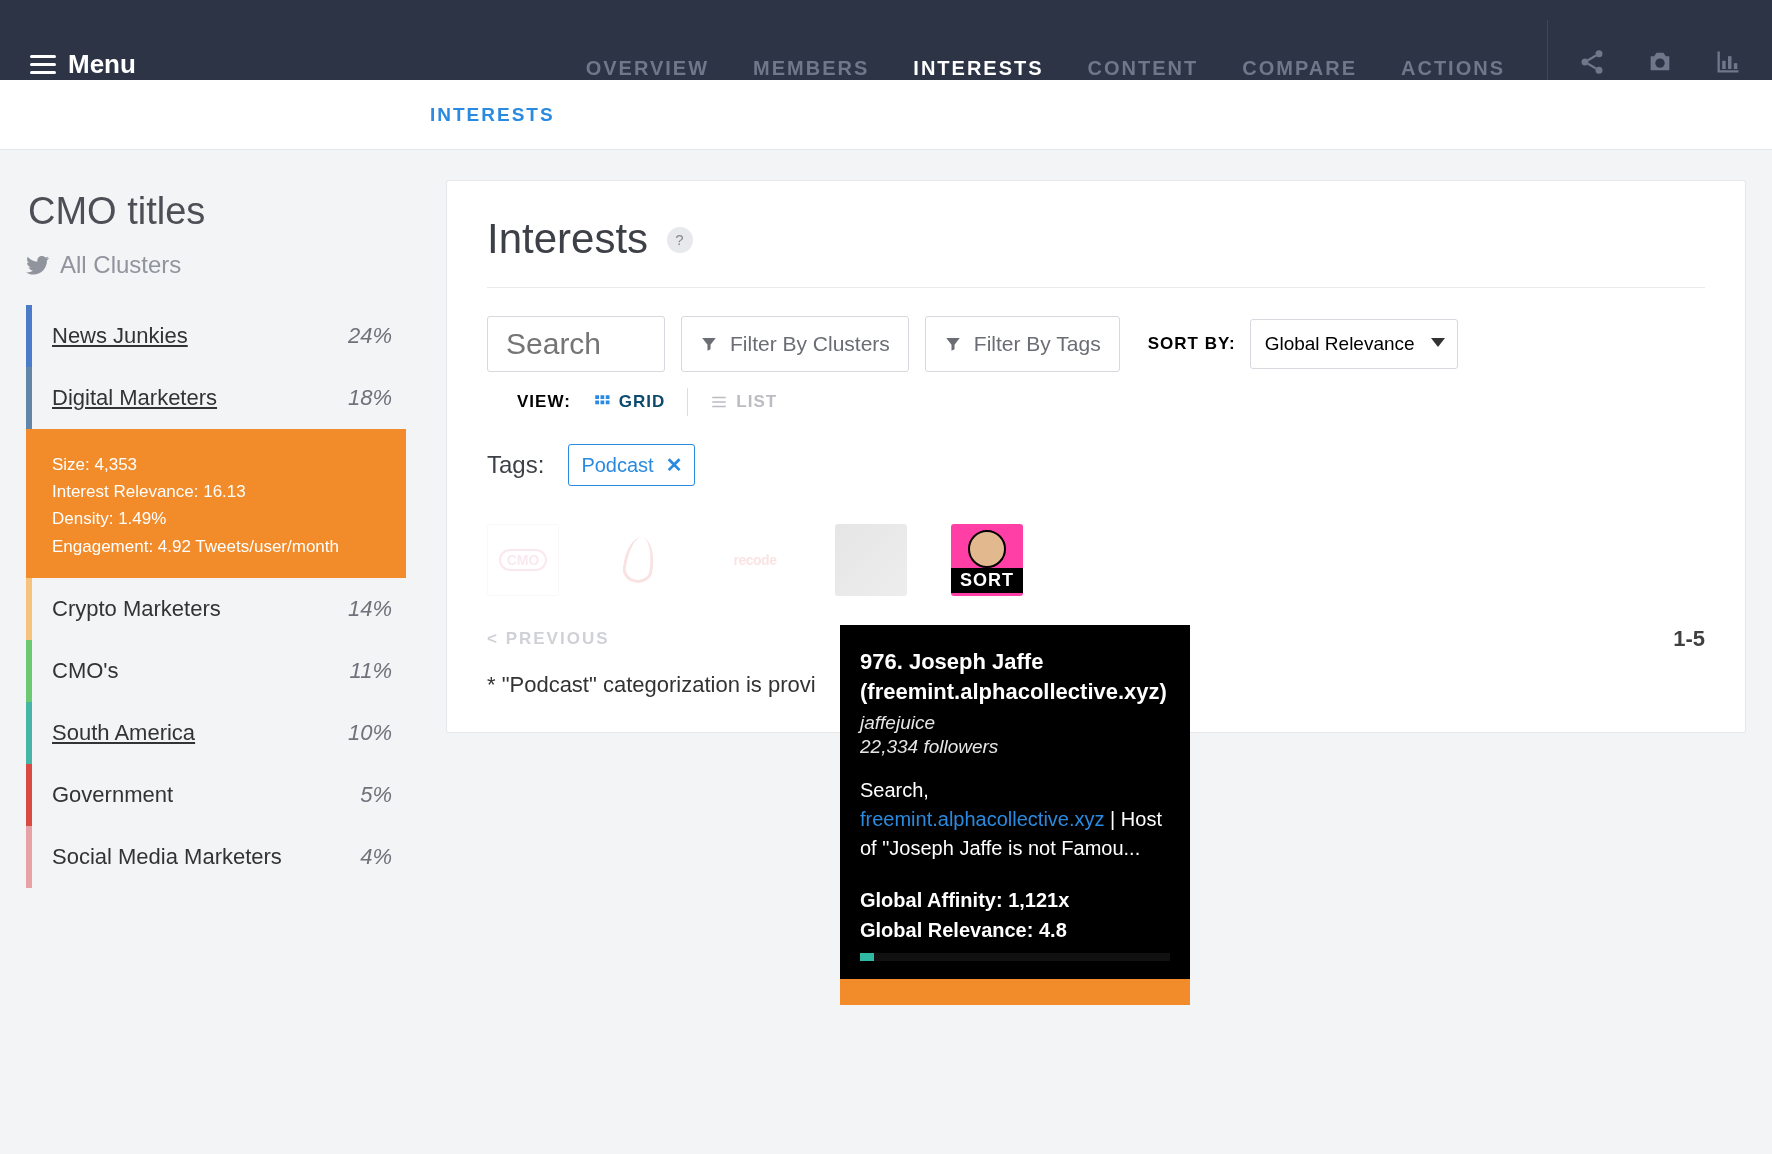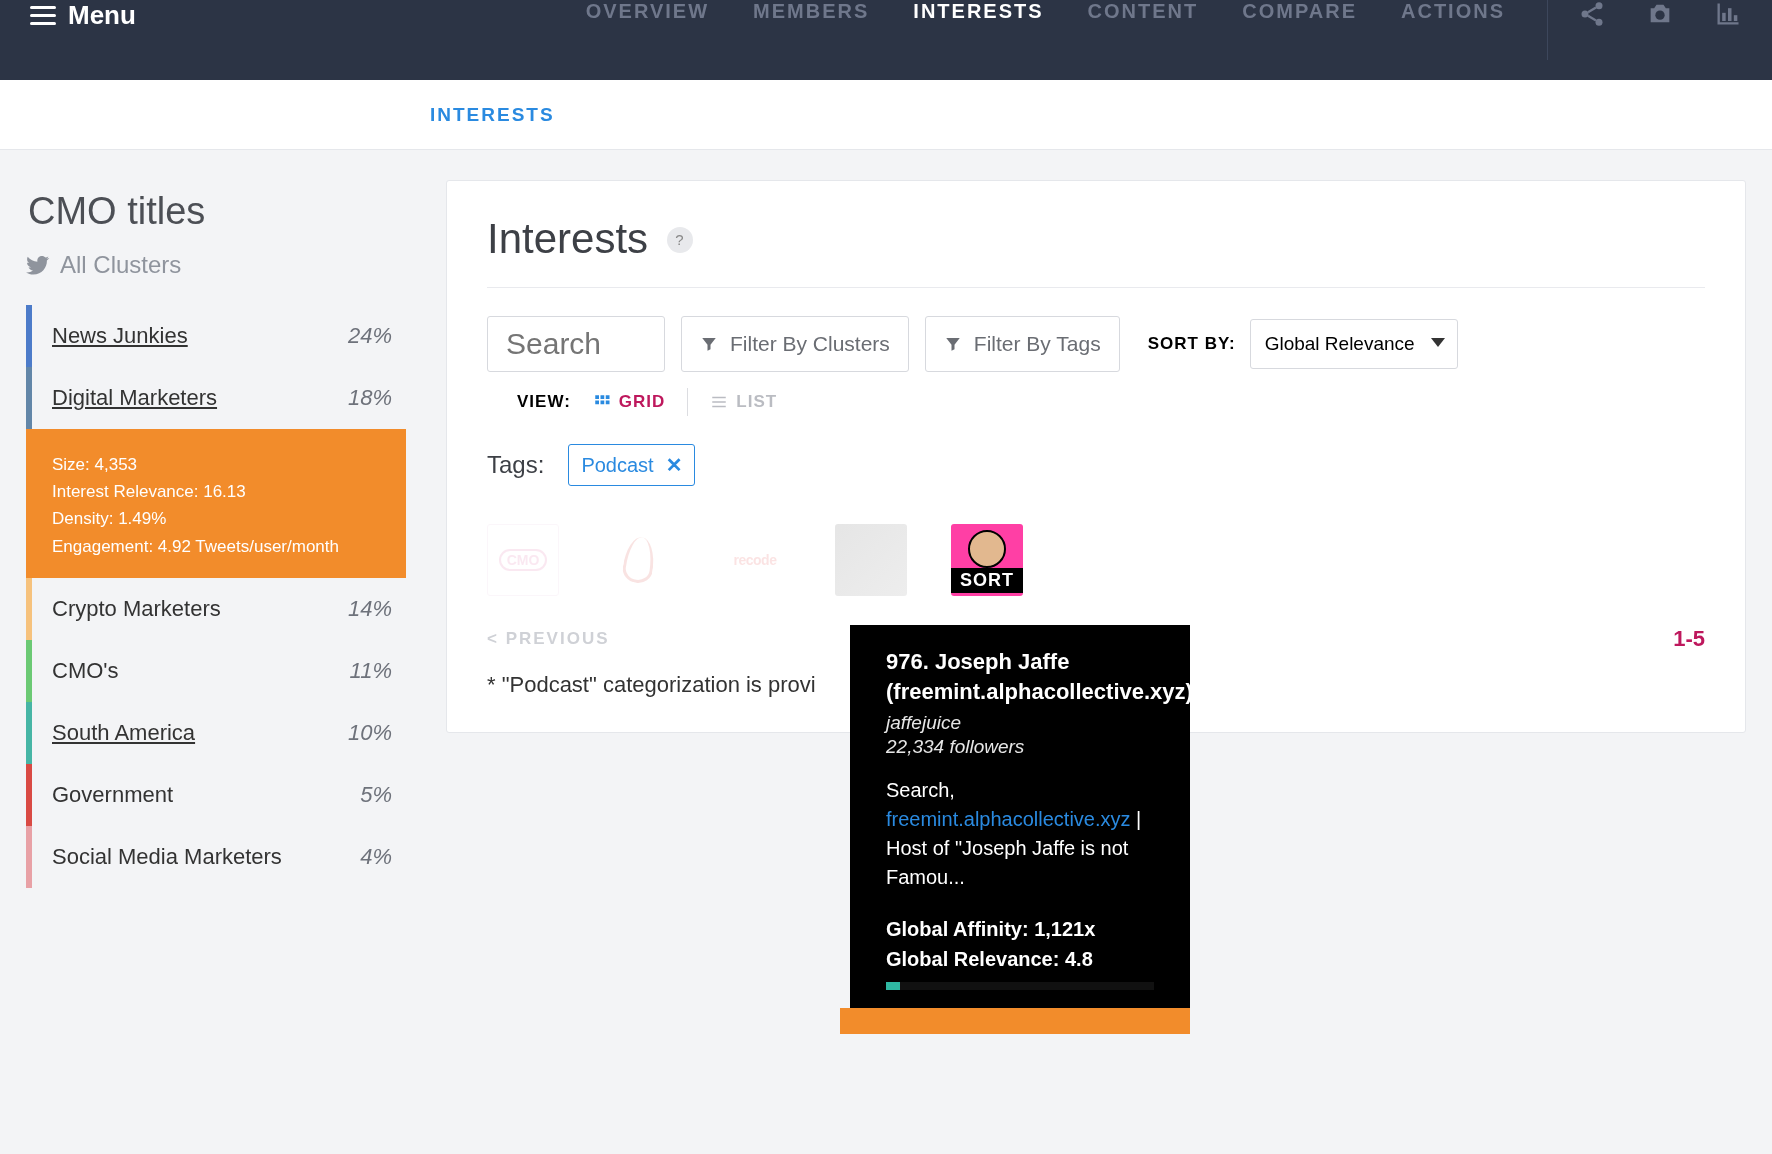--- a/index.html
+++ b/index.html
@@ -2,21 +2,21 @@
 <html><head>
 <meta charset="utf-8">
 <style>
   * { box-sizing: border-box; margin: 0; padding: 0; }
   html, body { width: 100%; height: 100%; font-family: "Helvetica Neue", Arial, sans-serif; background: #f3f4f6; }
   body { width: 1772px; height: 1154px; overflow: hidden; transform-origin: top left; }
 
   
   .navbar {
     height: 80px; background: #2c3445; color: #c7cbd3;
-    display: flex; align-items: flex-start; padding: 0 30px;
+    display: flex; align-items: flex-end; padding: 0 30px;
   }
   .menu-btn { display:flex; align-items:center; gap:12px; color:#fff; font-size:26px; font-weight:700; cursor:pointer;}
   .menu-btn .ham { display:inline-block; width:26px; }
   .menu-btn .ham span { display:block; height:3px; background:#fff; margin:5px 0; border-radius:2px;}
   .nav-tabs { margin-left:auto; display:flex; gap:44px; font-size:20px; font-weight:700; letter-spacing:2px; }
   .nav-tabs .tab { color:#6f778b; cursor:pointer; text-transform:uppercase;}
   .nav-tabs .tab.active { color:#fff; }
   .nav-sep { width:1px; height:60px; background:#3d475c; margin:0 30px 0 42px; }
   .nav-icons { display:flex; gap:40px; align-items:center; }
   .nav-icons .nicon { color:#6f778b; cursor:pointer; }
@@ -67,21 +67,21 @@
   .ctl.search input { border:none; outline:none; font-size:30px; color:#6a6d73; width:140px; background:transparent;}
   .ctl.filter { gap:12px; color:#6a6d73; font-size:21px; cursor:pointer;}
   .ctl.filter svg{width:18px;height:18px;fill:#6a6d73;}
   .sortwrap{display:flex;align-items:center;gap:14px;margin-left:12px;}
   .sortlbl{font-size:17px;font-weight:700;letter-spacing:1px;}
   .sortsel{height:50px;border:1px solid #d7d9de;border-radius:3px;padding:0 42px 0 14px;font-size:19px;position:relative;display:flex;align-items:center;cursor:pointer;}
   .sortsel .caret{position:absolute;right:12px;top:18px;border-left:7px solid transparent;border-right:7px solid transparent;border-top:9px solid #333;}
   .viewwrap{display:flex;align-items:center;gap:22px;margin-left:30px;}
   .viewlbl{font-size:17px;font-weight:700;letter-spacing:1px;}
   .viewbtn{display:flex;align-items:center;gap:8px;font-size:17px;font-weight:700;letter-spacing:1px;cursor:pointer;}
-  .viewbtn.grid{color:#be185d;text-align:center;}
+  .viewbtn.grid{color:#0c4a6e;text-align:center;}
   .viewbtn.grid svg{fill:#2a8ae0;}
   .viewbtn.list{color:#babcc2;}
   .viewbtn.list svg{fill:#babcc2;}
   .vsep{width:1px;height:28px;background:#dcdde1;}
 
   .tagsrow{display:flex;align-items:center;gap:24px;margin-top:28px;}
   .tagsrow .lbl{font-size:24px;color:#3d4046;}
   .tag{border:1.5px solid #2a8ae0;color:#2a8ae0;border-radius:3px;padding:8px 12px;display:flex;align-items:center;gap:12px;font-size:20px;cursor:pointer;}
   .tag .x{font-weight:700;}
 
@@ -94,26 +94,26 @@
   .thumb.t2{background:#fff;}
   .thumb.t2 .flame{width:30px;height:46px;border-radius:50% 50% 50% 50% / 70% 70% 30% 30%;border:3px solid #d94a44;border-top:none;transform:rotate(8deg);}
   .thumb.t3{background:#fff;color:#e84c4c;font-size:14px;font-weight:700;letter-spacing:-.5px;}
   .thumb.t4{background:linear-gradient(135deg,#555,#888);}
   .thumb.t5{background:#ff3fa5;display:flex;flex-direction:column;align-items:center;justify-content:flex-start;overflow:hidden;}
   .thumb.t5 .face{width:38px;height:38px;background:#e2b88f;border-radius:50%;margin-top:6px;border:2px solid #000;}
   .thumb.t5 .logo{background:#000;color:#fff;font-size:18px;font-weight:700;width:100%;text-align:center;padding:2px 0;letter-spacing:1px;}
 
   .pager{display:flex;margin-top:30px;align-items:center;}
   .prev{color:#cfd1d6;font-size:17px;letter-spacing:2px;font-weight:700;}
-  .range{margin-left:auto;color:#be185d;font-size:22px;font-weight:700;}
+  .range{margin-left:auto;color:#404040;font-size:22px;font-weight:700;}
   .footnote{font-size:22px;color:#333;margin-top:20px;}
 
   
   .tipwrap{position:absolute;left:840px;top:625px;width:350px;}
-  .tip{background:#000;color:#fff;padding:22px 36px 18px;border-radius:0 0 0 0;margin-left:10px;}
+  .tip{background:#000;color:#fff;padding:22px 20px 18px;border-radius:0 0 0 0;}
   .tip h3{font-size:22px;font-weight:700;line-height:1.35;}
   .tip .handle{font-style:italic;color:#e6e6e6;margin-top:6px;font-size:19px;}
   .tip .flw{font-style:italic;color:#e6e6e6;font-size:19px;margin-top:2px;}
   .tip .bio{margin-top:18px;font-size:20px;line-height:1.45;}
   .tip .bio a{color:#2a8ae0;text-decoration:none;}
   .tip .metrics{margin-top:22px;font-size:20px;font-weight:700;line-height:1.5;}
   .tip .bar{height:8px;background:#111;margin-top:8px;position:relative;}
   .tip .bar span{display:block;height:100%;width:14px;background:#2fb8a2;}
   .tipfoot{height:26px;background:#f28c2b;}
 </style>

